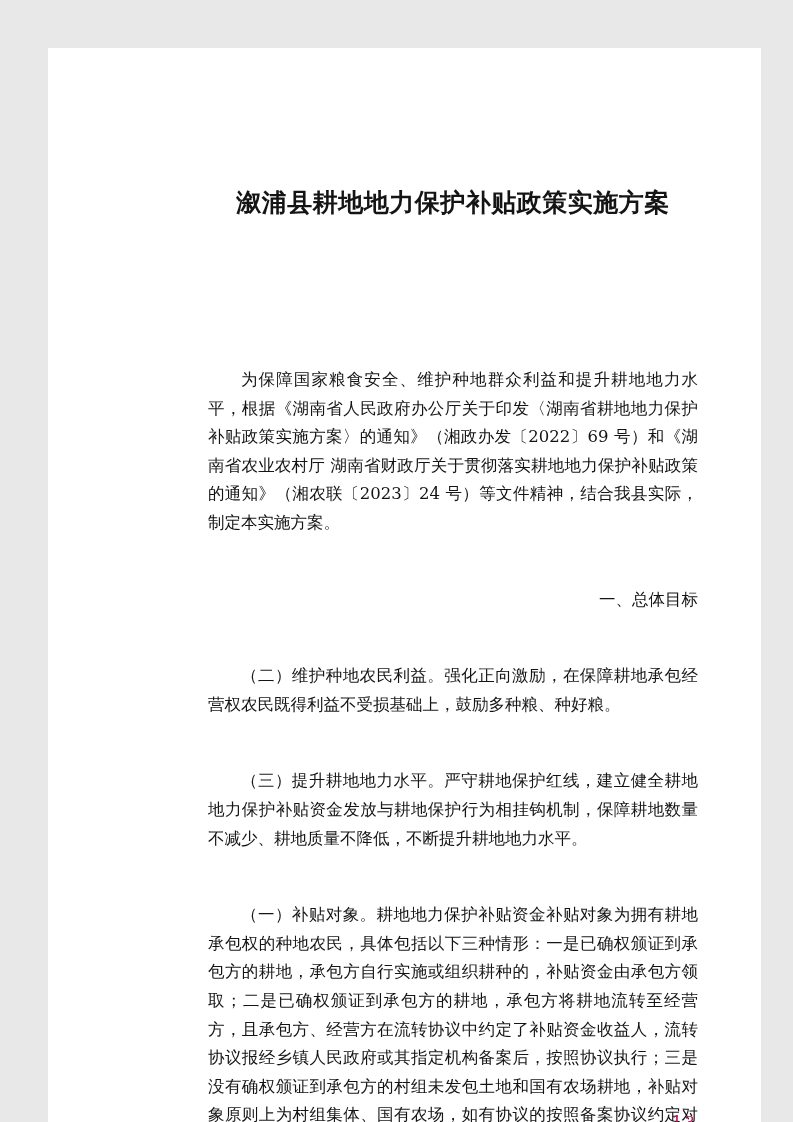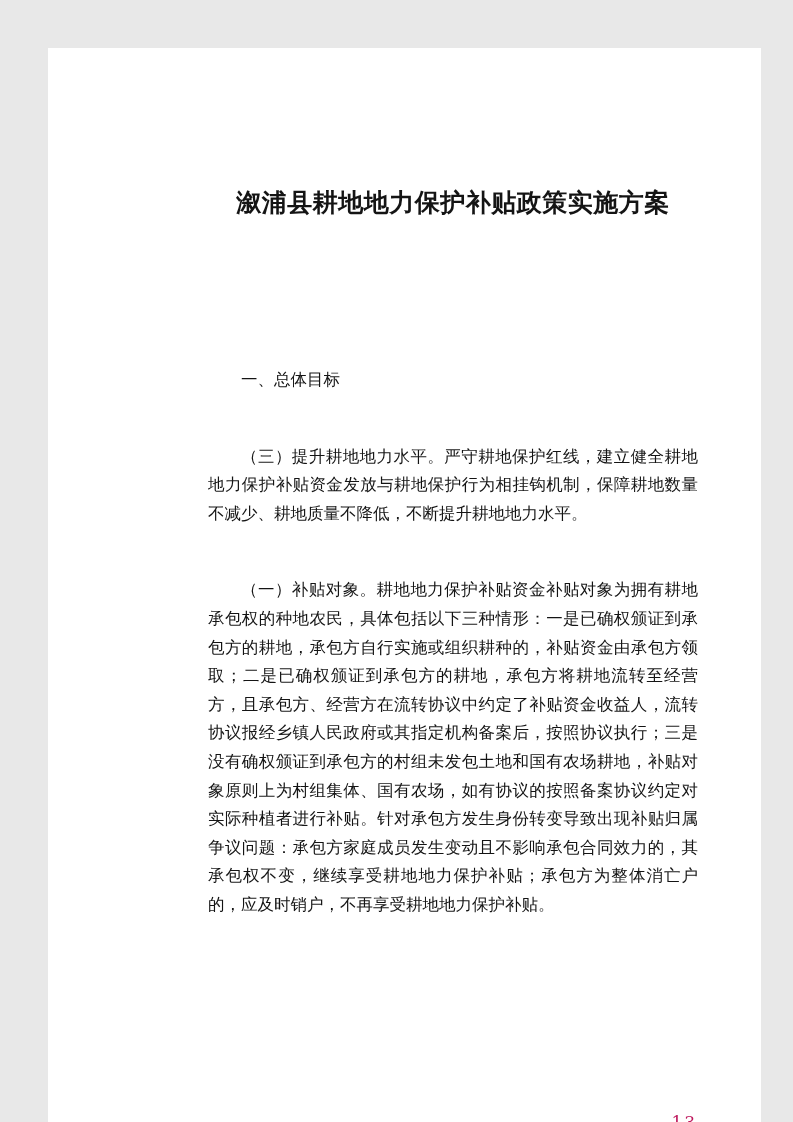--- a/index.html
+++ b/index.html
@@ -34,38 +34,40 @@
   }
   .doc-body p {
     font-size: 16.5px;
     line-height: 28.6px;
     text-align: justify;
     text-indent: 2em;
     margin-bottom: 16px;
     word-break: break-all;
   }
   .doc-body p.heading {
-    text-align: left;
+    text-align: right;
   }
   .page-number {
     position: absolute;
     right: 102px;
     top: 1040px;
     font-size: 17px;
     letter-spacing: 2px;
     color: #be185d;
     white-space: nowrap;
   }
 </style>
 </head>
 <body>
 
 <div class="page">
   <div class="content">
     <div class="doc-title">溆浦县耕地地力保护补贴政策实施方案</div>
     <div class="doc-body">
+      <p>为保障国家粮食安全、维护种地群众利益和提升耕地地力水平，根据《湖南省人民政府办公厅关于印发〈湖南省耕地地力保护补贴政策实施方案〉的通知》（湘政办发〔2022〕69 号）和《湖南省农业农村厅 湖南省财政厅关于贯彻落实耕地地力保护补贴政策的通知》（湘农联〔2023〕24 号）等文件精神，结合我县实际，制定本实施方案。</p>
       <p class="heading">一、总体目标</p>
+      <p>（二）维护种地农民利益。强化正向激励，在保障耕地承包经营权农民既得利益不受损基础上，鼓励多种粮、种好粮。</p>
       <p>（三）提升耕地地力水平。严守耕地保护红线，建立健全耕地地力保护补贴资金发放与耕地保护行为相挂钩机制，保障耕地数量不减少、耕地质量不降低，不断提升耕地地力水平。</p>
       <p>（一）补贴对象。耕地地力保护补贴资金补贴对象为拥有耕地承包权的种地农民，具体包括以下三种情形：一是已确权颁证到承包方的耕地，承包方自行实施或组织耕种的，补贴资金由承包方领取；二是已确权颁证到承包方的耕地，承包方将耕地流转至经营方，且承包方、经营方在流转协议中约定了补贴资金收益人，流转协议报经乡镇人民政府或其指定机构备案后，按照协议执行；三是没有确权颁证到承包方的村组未发包土地和国有农场耕地，补贴对象原则上为村组集体、国有农场，如有协议的按照备案协议约定对实际种植者进行补贴。针对承包方发生身份转变导致出现补贴归属争议问题：承包方家庭成员发生变动且不影响承包合同效力的，其承包权不变，继续享受耕地地力保护补贴；承包方为整体消亡户的，应及时销户，不再享受耕地地力保护补贴。</p>
     </div>
   </div>
   <div class="page-number">– 13 –</div>
 </div>
 
 </body></html>

